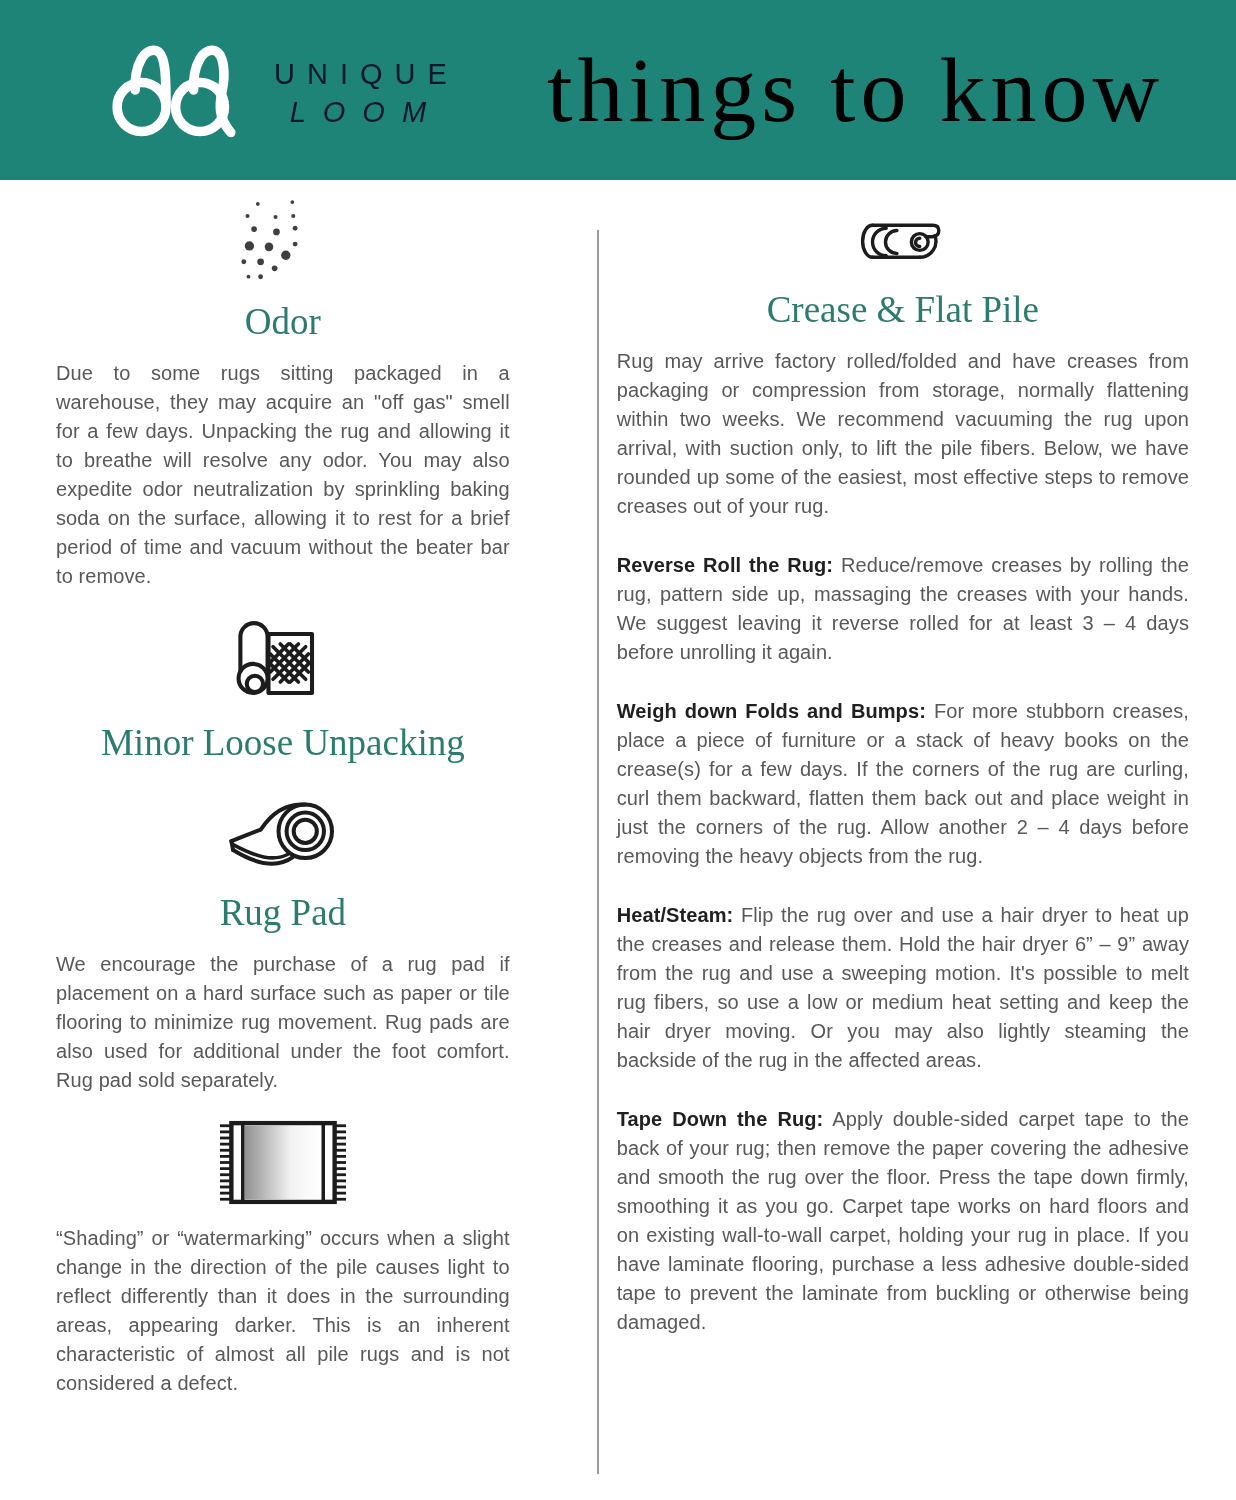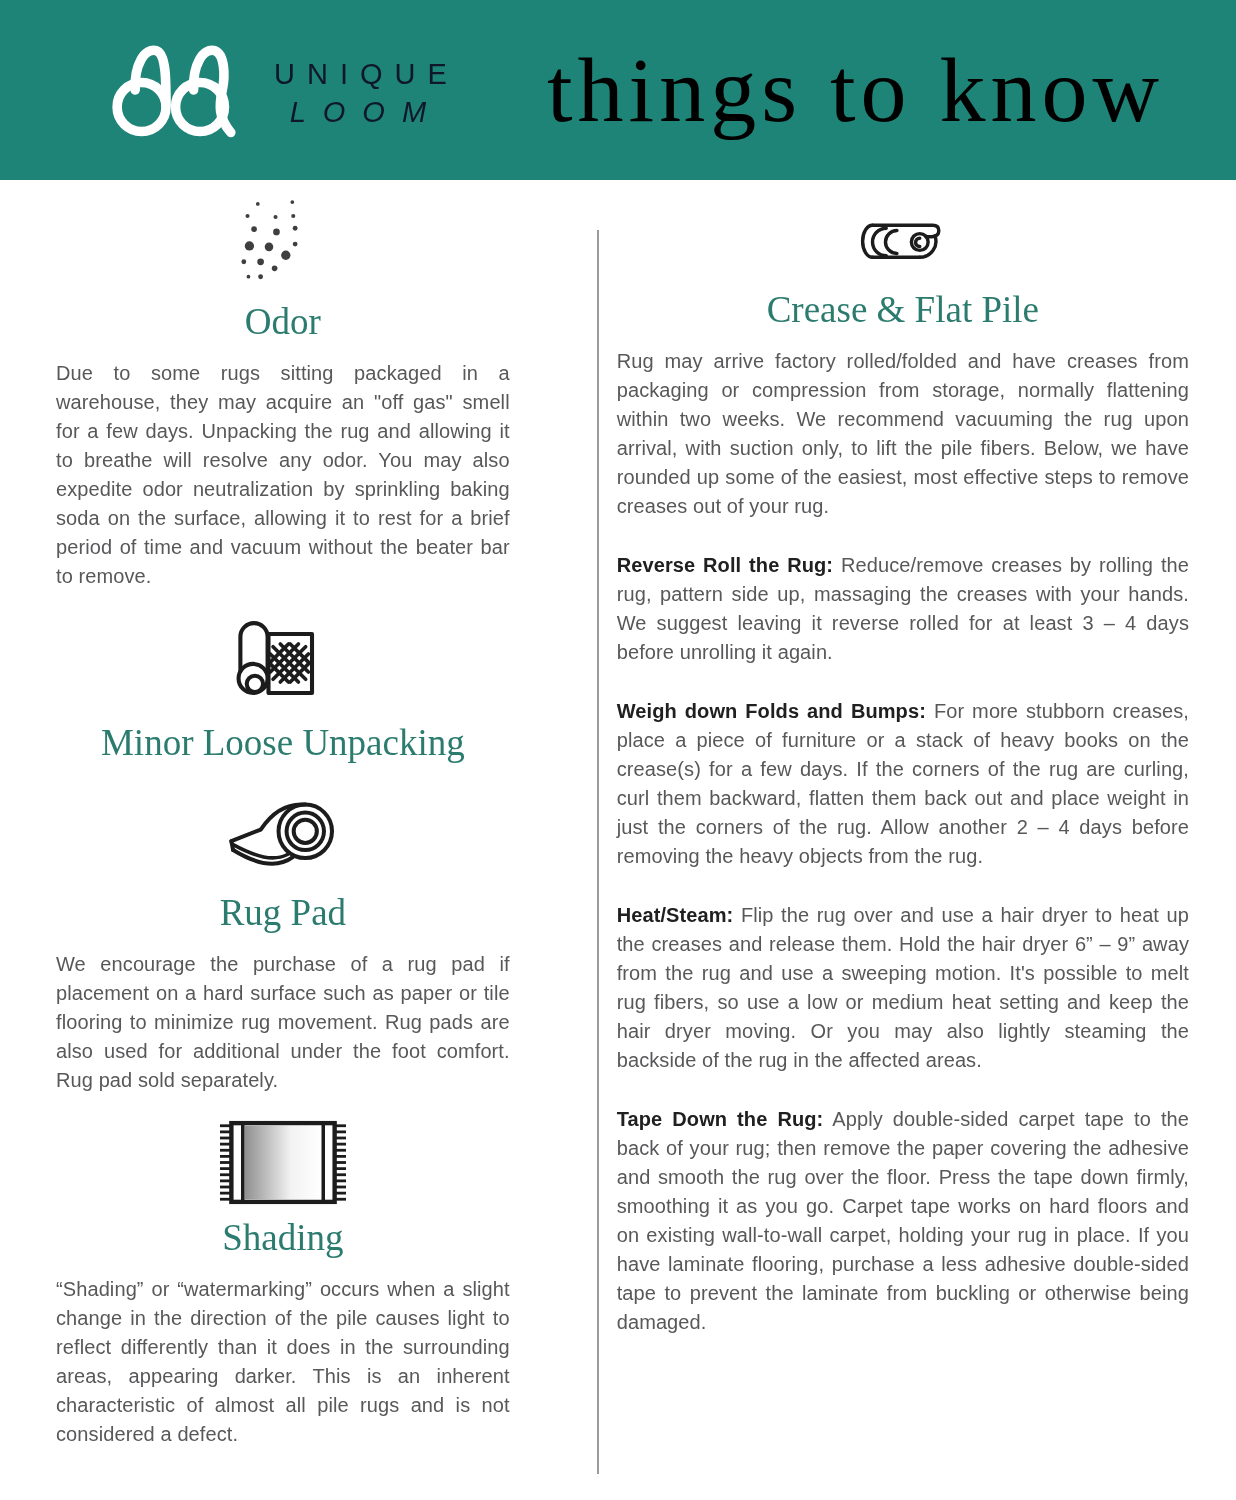--- a/index.html
+++ b/index.html
@@ -183,21 +183,20 @@
             <line x1="139" y1="80" x2="152" y2="80"></line>
               <line x1="139" y1="87" x2="152" y2="87"></line>
             <line x1="139" y1="94" x2="152" y2="94"></line>
           </g>
           <rect x="21" y="7" width="118" height="90" fill="#ffffff" stroke="#1C1C1C" stroke-width="5"></rect>
           <rect x="36" y="10" width="88" height="84" fill="url(#shadeGrad)"></rect>
           <line x1="34" y1="7" x2="34" y2="97" stroke="#1C1C1C" stroke-width="4"></line>
           <line x1="126" y1="7" x2="126" y2="97" stroke="#1C1C1C" stroke-width="4"></line>
         </svg>
       </div>
-      <h2 class="section-title">Shading</h2>
       <p class="body-text">“Shading” or “watermarking” occurs when a slight change in the direction of the pile causes light to reflect differently than it does in the surrounding areas, appearing darker. This is an inherent characteristic of almost all pile rugs and is not considered a defect.</p>
     </div>
 
   </div>
 
   <div class="col-right">
 
     <div class="section">
       <div class="icon-wrap" style="margin-top:12px;">
         <svg width="108" height="64" viewBox="0 0 140 84">

